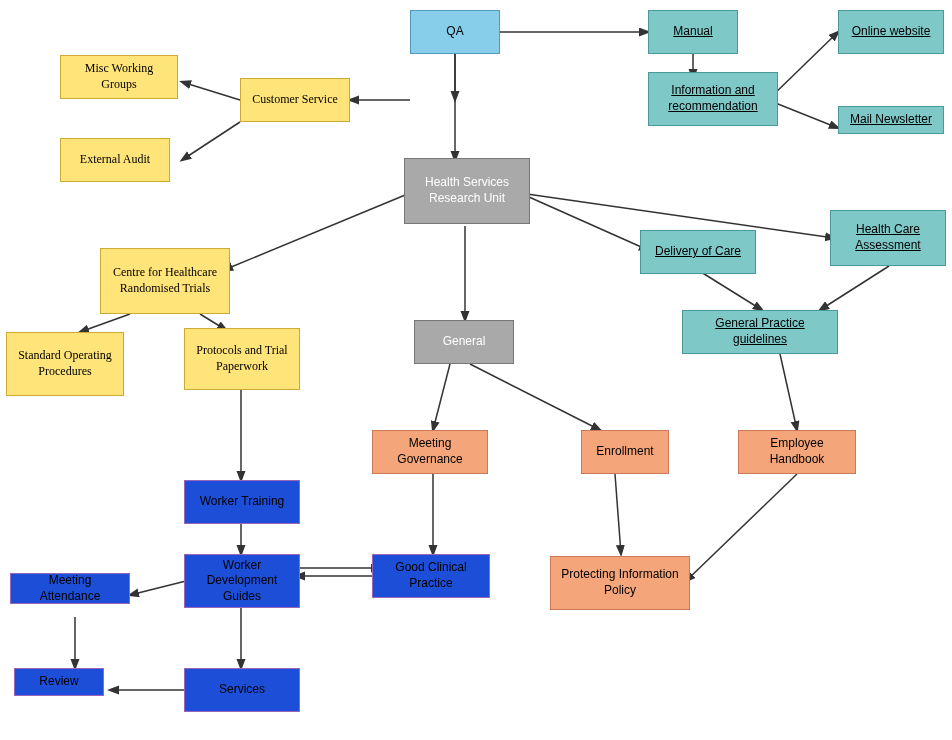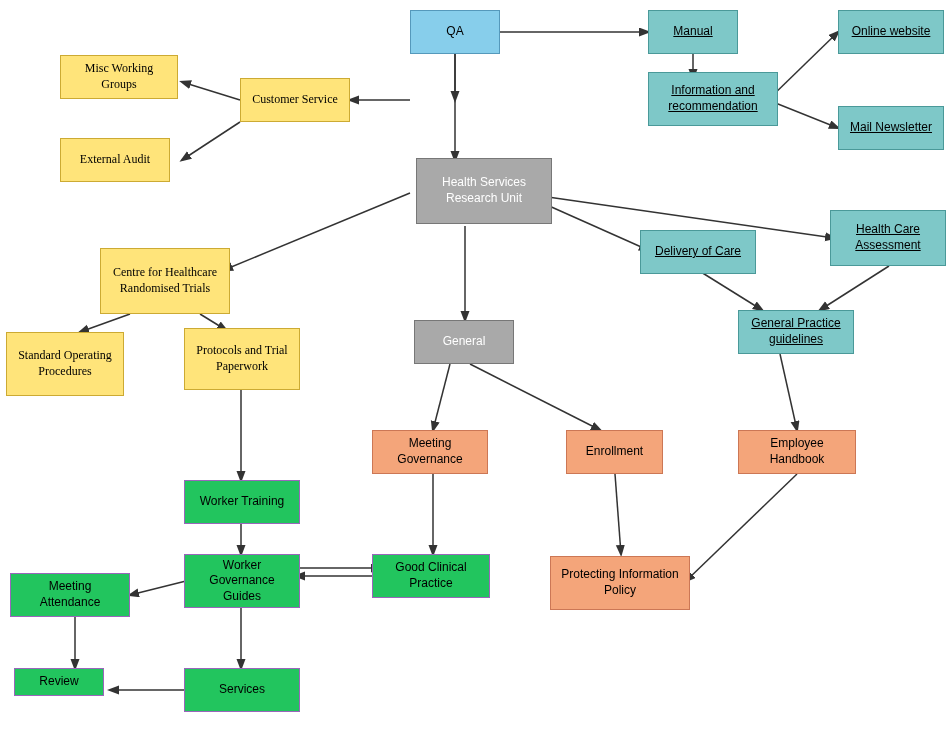--- a/index.html
+++ b/index.html
@@ -27,21 +27,21 @@
       padding: 4px 6px;
       font-size: 12px;
       line-height: 1.3;
       font-weight: normal;
     }
     .blue    { background: #87CEEB; border-color: #5599bb; }
     .teal    { background: #7EC8C8; border-color: #4a9999; text-decoration: underline; }
     .yellow  { background: #FFE47A; border-color: #ccaa33; font-family: Liberation Serif, serif; }
     .gray    { background: #A9A9A9; border-color: #777; color: #fff; }
     .salmon  { background: #F4A57A; border-color: #cc7755; }
-    .purple  { background: #22c55e; border-color: #9966bb; }
+    .purple  { background: #1d4ed8; border-color: #9966bb; }
     svg.arrows {
       position: absolute;
       top: 0; left: 0;
       width: 952px;
       height: 740px;
       pointer-events: none;
     }
     svg.arrows line, svg.arrows path, svg.arrows polyline {
       stroke: #333;
       stroke-width: 1.5;
@@ -124,35 +124,35 @@
     <line x1="186" y1="690" x2="110" y2="690" marker-end="url(#arr)"></line>
 
     <line x1="75" y1="617" x2="75" y2="668" marker-end="url(#arr)"></line>
   </svg>
 
   <div class="node blue" style="left:410px;top:10px;width:90px;height:44px">QA</div>
   <div class="node teal" style="left:648px;top:10px;width:90px;height:44px">Manual</div>
   <div class="node teal" style="left:838px;top:10px;width:106px;height:44px">Online website</div>
   <div class="node yellow" style="left:240px;top:78px;width:110px;height:44px">Customer Service</div>
   <div class="node teal" style="left:648px;top:72px;width:130px;height:54px">Information and recommendation</div>
-  <div class="node teal" style="left:838px;top:106px;width:106px;height:44px">Mail Newsletter</div>
+  <div class="node teal" style="left:838px;top:106px;width:106px;height:28px">Mail Newsletter</div>
   <div class="node yellow" style="left:60px;top:55px;width:118px;height:44px">Misc Working Groups</div>
   <div class="node yellow" style="left:60px;top:138px;width:110px;height:44px">External Audit</div>
-  <div class="node gray" style="left:416px;top:158px;width:136px;height:66px">Health Services Research Unit</div>
+  <div class="node gray" style="left:404px;top:158px;width:126px;height:66px">Health Services Research Unit</div>
   <div class="node teal" style="left:640px;top:230px;width:116px;height:44px">Delivery of Care</div>
   <div class="node teal" style="left:830px;top:210px;width:116px;height:56px">Health Care Assessment</div>
   <div class="node yellow" style="left:100px;top:248px;width:130px;height:66px">Centre for Healthcare Randomised Trials</div>
-  <div class="node teal" style="left:738px;top:310px;width:116px;height:44px">General Practice guidelines</div>
+  <div class="node teal" style="left:682px;top:310px;width:156px;height:44px">General Practice guidelines</div>
   <div class="node yellow" style="left:6px;top:332px;width:118px;height:64px">Standard Operating Procedures</div>
   <div class="node gray" style="left:414px;top:320px;width:100px;height:44px">General</div>
   <div class="node yellow" style="left:184px;top:328px;width:116px;height:62px">Protocols and Trial Paperwork</div>
   <div class="node salmon" style="left:372px;top:430px;width:116px;height:44px">Meeting Governance</div>
-  <div class="node salmon" style="left:566px;top:430px;width:97px;height:44px">Enrollment</div>
+  <div class="node salmon" style="left:581px;top:430px;width:88px;height:44px">Enrollment</div>
   <div class="node salmon" style="left:738px;top:430px;width:118px;height:44px">Employee Handbook</div>
   <div class="node purple" style="left:184px;top:480px;width:116px;height:44px">Worker Training</div>
   <div class="node purple" style="left:372px;top:554px;width:118px;height:44px">Good Clinical Practice</div>
-  <div class="node purple" style="left:184px;top:554px;width:116px;height:54px">Worker Governance Guides</div>
+  <div class="node purple" style="left:184px;top:554px;width:116px;height:54px">Worker Development Guides</div>
   <div class="node salmon" style="left:550px;top:556px;width:140px;height:54px">Protecting Information Policy</div>
-  <div class="node purple" style="left:10px;top:573px;width:120px;height:44px">Meeting Attendance</div>
+  <div class="node purple" style="left:10px;top:573px;width:120px;height:31px">Meeting Attendance</div>
   <div class="node purple" style="left:184px;top:668px;width:116px;height:44px">Services</div>
   <div class="node purple" style="left:14px;top:668px;width:90px;height:28px">Review</div>
 
 </div>
 
 </body></html>

